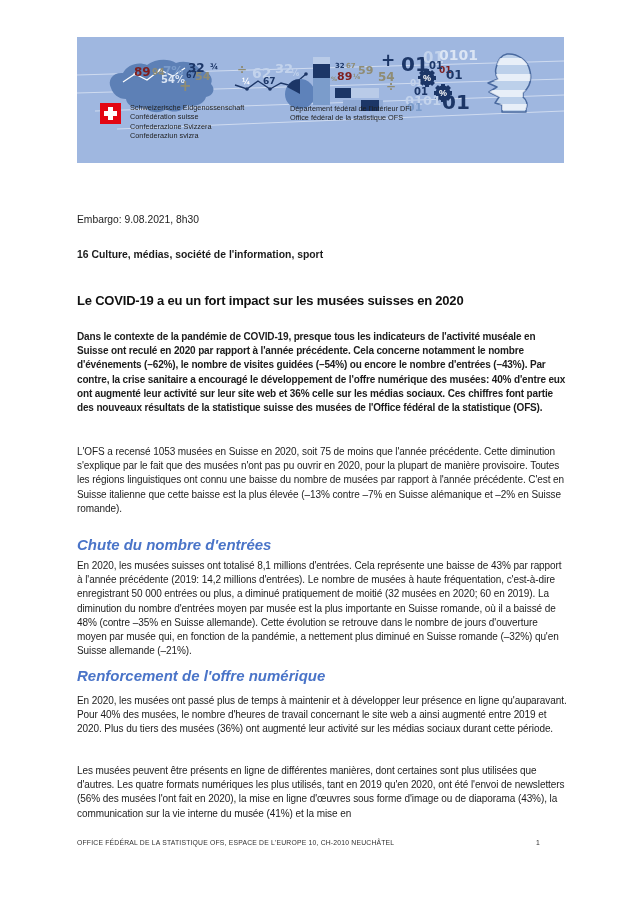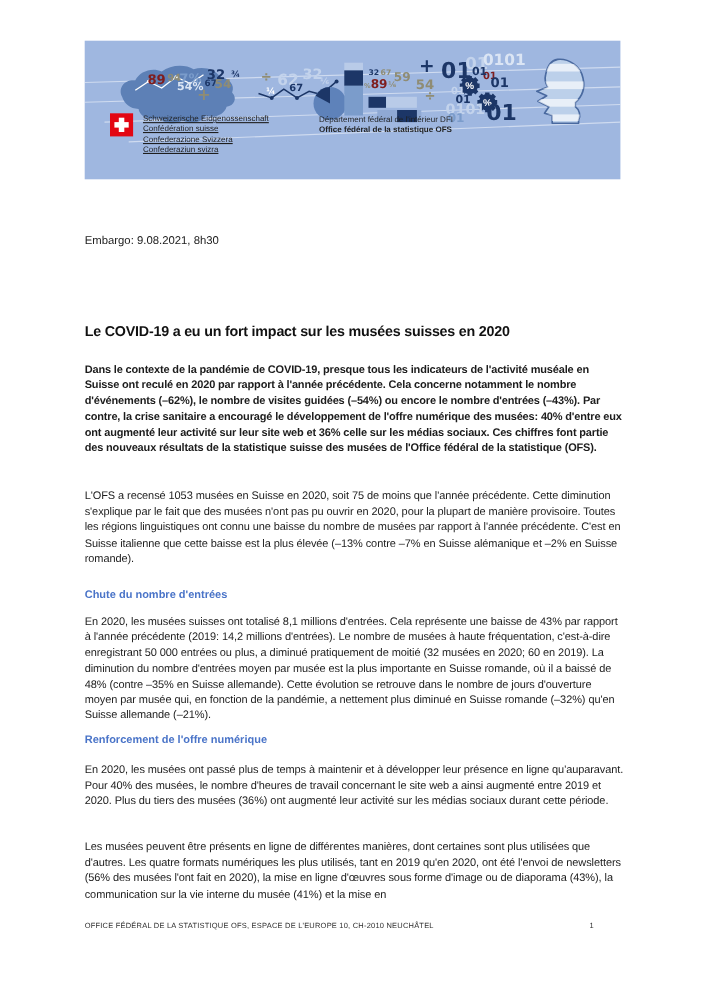--- a/index.html
+++ b/index.html
@@ -14,34 +14,34 @@
   .banner{position:absolute;left:77px;top:37px;width:487px;height:126px;background:var(--banner_bg);}
   .banner > svg{position:absolute;left:0;top:0;}
   .bn{position:absolute;line-height:1;font-weight:700;font-family:"DejaVu Sans",sans-serif;white-space:nowrap;}
   .c-black{color:#7f1d1d}.c-navy{color:var(--navy)}.c-tan{color:var(--tan)}
   .c-light{color:var(--light_blue)}.c-lighter{color:#dbe5f4}.c-mid{color:var(--mid_blue)}.c-white{color:#fff}
 
   .logo{position:absolute;left:23px;top:66px;display:flex;gap:9px;}
   .flag{width:21px;height:21px;background:var(--flag_red);position:relative;flex:0 0 auto;}
   .flag .cv{position:absolute;left:8px;top:4px;width:5px;height:13px;background:#fff;}
   .flag .ch{position:absolute;left:4px;top:8px;width:13px;height:5px;background:#fff;}
-  .conf{font-size:7.3px;line-height:9.4px;color:#1e1e1e;text-decoration:underline;}
+  .conf{font-size:7.3px;line-height:9.4px;color:#1e1e1e;}
   .dept{position:absolute;left:213px;top:67px;font-size:7.3px;line-height:9.4px;color:#1e1e1e;}
-  .dept .b{font-weight:700;}
+  .dept .b{font-weight:400;}
 
   
   .h1{position:absolute;left:77px;top:185px;font-size:20px;font-weight:700;color:#111;letter-spacing:-.2px;}
   .embargo{position:absolute;left:77px;top:214px;font-size:10.3px;color:#1c1c1c;}
   .kicker{position:absolute;left:77px;top:247px;font-size:10.4px;line-height:15px;}
   .kicker .k1{font-weight:700;}
   .h2{position:absolute;left:77px;top:293px;font-size:13px;font-weight:700;color:#111;letter-spacing:-.2px;white-space:nowrap;}
   .bodyblock{position:absolute;left:77px;width:492px;font-size:10px;letter-spacing:-.08px;line-height:14.2px;color:#1c1c1c;}
   .lead{top:330px;font-weight:700;letter-spacing:-.15px;}
   .p1{top:445px}.p2{top:559px}.p3{top:694px}.p4{top:764px}
-  .sub{position:absolute;left:77px;font-size:10px;font-weight:700;color:var(--accent);}
+  .sub{position:absolute;left:77px;font-size:15px;font-weight:700;color:var(--accent);font-style:italic;}
   .s1{top:536px}.s2{top:667px}
   .footer{position:absolute;left:77px;top:839px;width:463px;display:flex;justify-content:space-between;
           font-size:6.8px;letter-spacing:.2px;color:#2e2e2e;}
 </style>
 </head>
 <body>
 
 <div class="page">
 
   <div class="banner">
@@ -172,20 +172,21 @@
     </div>
     <div class="dept">
       <div>Département fédéral de l'intérieur DFI</div>
       <div class="b">Office fédéral de la statistique OFS</div>
     </div>
   </div>
 
   <div class="embargo">Embargo: 9.08.2021, 8h30</div>
 
   <div class="kicker">
+    <div class="k1">16 Culture, médias, société de l'information, sport</div>
   </div>
 
   <div class="h2">Le COVID-19 a eu un fort impact sur les musées suisses en 2020</div>
 
   <div class="bodyblock lead">Dans le contexte de la pandémie de COVID-19, presque tous les indicateurs de l'activité muséale en Suisse ont reculé en 2020 par rapport à l'année précédente. Cela concerne notamment le nombre d'événements (–62%), le nombre de visites guidées (–54%) ou encore le nombre d'entrées (–43%). Par contre, la crise sanitaire a encouragé le développement de l'offre numérique des musées: 40% d'entre eux ont augmenté leur activité sur leur site web et 36% celle sur les médias sociaux. Ces chiffres font partie des nouveaux résultats de la statistique suisse des musées de l'Office fédéral de la statistique (OFS).</div>
   <div class="bodyblock p1">L'OFS a recensé 1053 musées en Suisse en 2020, soit 75 de moins que l'année précédente. Cette diminution s'explique par le fait que des musées n'ont pas pu ouvrir en 2020, pour la plupart de manière provisoire. Toutes les régions linguistiques ont connu une baisse du nombre de musées par rapport à l'année précédente. C'est en Suisse italienne que cette baisse est la plus élevée (–13% contre –7% en Suisse alémanique et –2% en Suisse romande).</div>
 
   <div class="sub s1">Chute du nombre d'entrées</div>
   <div class="bodyblock p2">En 2020, les musées suisses ont totalisé 8,1 millions d'entrées. Cela représente une baisse de 43% par rapport à l'année précédente (2019: 14,2 millions d'entrées). Le nombre de musées à haute fréquentation, c'est-à-dire enregistrant 50 000 entrées ou plus, a diminué pratiquement de moitié (32 musées en 2020; 60 en 2019). La diminution du nombre d'entrées moyen par musée est la plus importante en Suisse romande, où il a baissé de 48% (contre –35% en Suisse allemande). Cette évolution se retrouve dans le nombre de jours d'ouverture moyen par musée qui, en fonction de la pandémie, a nettement plus diminué en Suisse romande (–32%) qu'en Suisse allemande (–21%).</div>
 

